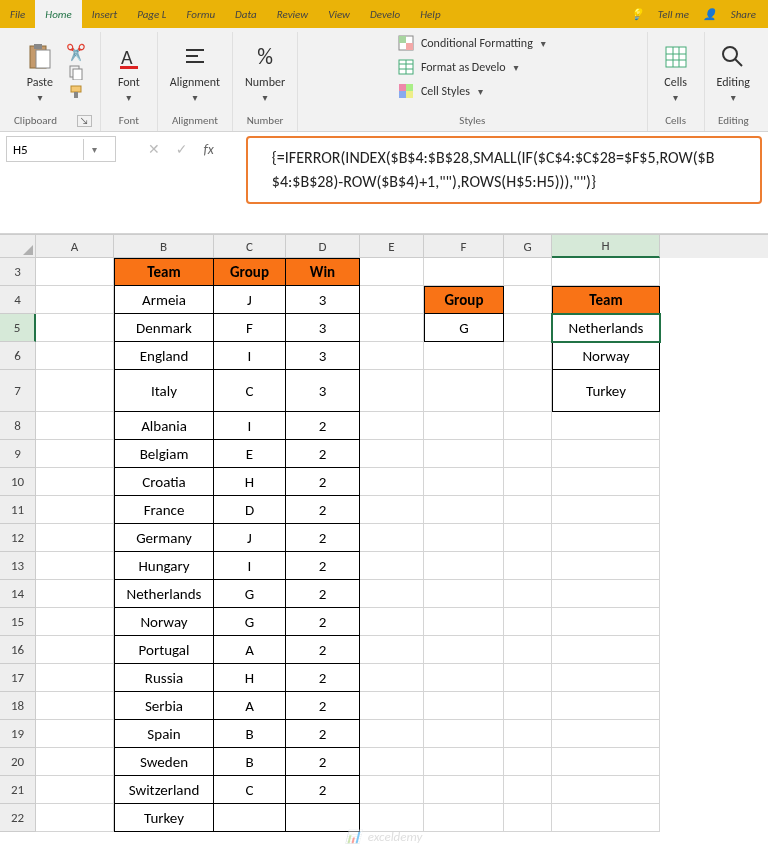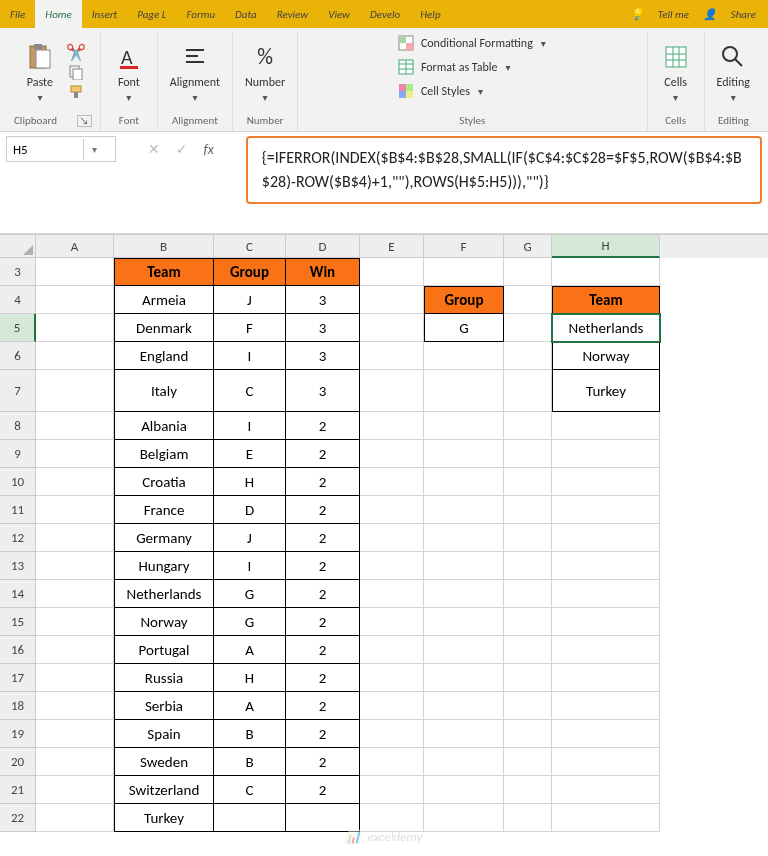--- a/index.html
+++ b/index.html
@@ -24,21 +24,21 @@
 .mini-col .ic { width: 20px; height: 18px; display: flex; align-items: center; justify-content: center; }
 .list-item { display: flex; align-items: center; gap: 6px; font-size: 12px; color: #333; padding: 2px 4px; white-space: nowrap; }
 .list-item .ic { width: 18px; height: 18px; display: flex; align-items: center; justify-content: center; }
 .drop-arrow { font-size: 10px; padding: 0 2px; color: #555; }
 
 .name-fx-row { height: 102px; display: flex; align-items: flex-start; border-bottom: 1px solid #d4d4d4; background: #fff; padding: 4px 6px; gap: 24px; }
 .namebox { width: 110px; height: 26px; border: 1px solid #ccc; display: flex; align-items: center; background: #fff; }
 .namebox input { border: none; width: 76px; padding: 2px 6px; font-size: 13px; outline: none; }
 .namebox .drop-arrow { border-left: 1px solid #ccc; padding: 4px 8px; color: #777; }
 .fx-controls { display: flex; gap: 16px; align-items: center; color: #bbb; font-size: 14px; height: 26px; padding: 0 8px; }
-.fx-box { flex: 1; border: 2px solid #ed7d31; border-radius: 4px; padding: 8px 14px; font-size: 16px; color: #222; font-family: Calibri, Arial, sans-serif; line-height: 1.5; word-break: break-all; }
+.fx-box { flex: 1; border: 2px solid #ed7d31; border-radius: 4px; padding: 8px 24px; font-size: 16px; color: #222; font-family: Calibri, Arial, sans-serif; line-height: 1.5; word-break: break-all; }
 
 .sheet { position: relative; }
 .colhdr-row { display: flex; height: 24px; background: #eee; border-top: 1px solid #ccc; }
 .corner { width: 36px; background: #eee; border-right: 1px solid #ccc; border-bottom: 1px solid #ccc; position: relative; }
 .corner::after { content: ""; position: absolute; right: 2px; bottom: 2px; width: 0; height: 0; border-style: solid; border-width: 0 0 10px 10px; border-color: transparent transparent #b0b0b0 transparent; }
 .colhdr { border-right: 1px solid #ccc; border-bottom: 1px solid #ccc; background: #eee; display: flex; align-items: center; justify-content: center; font-size: 13px; color: #444; }
 .colhdr.active { background: #d6e9d8; border-bottom: 2px solid #217346; }
 
 .row { display: flex; height: 28px; }
 .row.tall { height: 42px; }
@@ -181,21 +181,21 @@
         </div>
       <div class="list-item">
           <span class="ic">
             <svg width="16" height="16">
               <rect x="1" y="1" width="14" height="14" fill="#fff" stroke="#4a7"></rect>
               <line x1="1" y1="5" x2="15" y2="5" stroke="#4a7"></line>
               <line x1="1" y1="10" x2="15" y2="10" stroke="#4a7"></line>
               <line x1="8" y1="1" x2="8" y2="15" stroke="#4a7"></line>
             </svg>
           </span>
-          <span>Format as Table</span>
+          <span>Format as Develo</span>
           <span class="drop-arrow">▾</span>
         </div>
       <div class="list-item">
           <span class="ic">
             <svg width="16" height="16">
               <rect x="1" y="1" width="7" height="7" fill="#e8a"></rect>
               <rect x="8" y="1" width="7" height="7" fill="#ae8"></rect>
               <rect x="1" y="8" width="7" height="7" fill="#8ae"></rect>
               <rect x="8" y="8" width="7" height="7" fill="#ee8"></rect>
             </svg>

